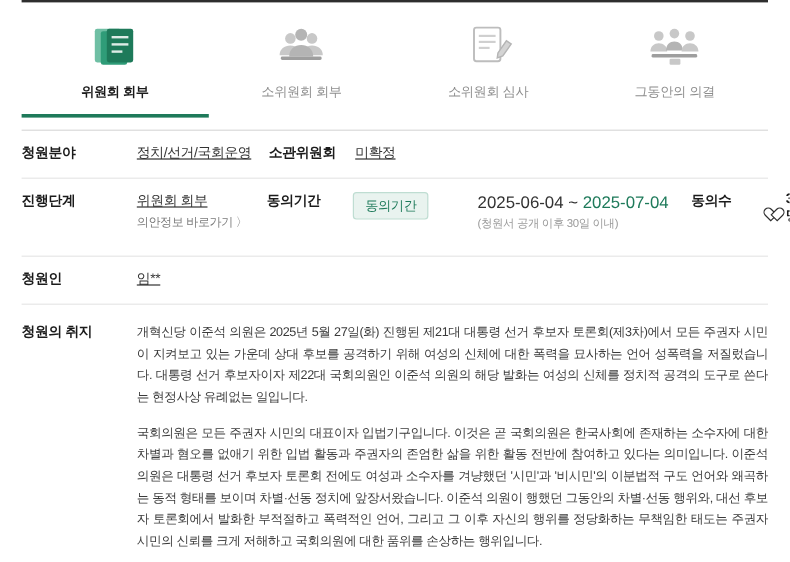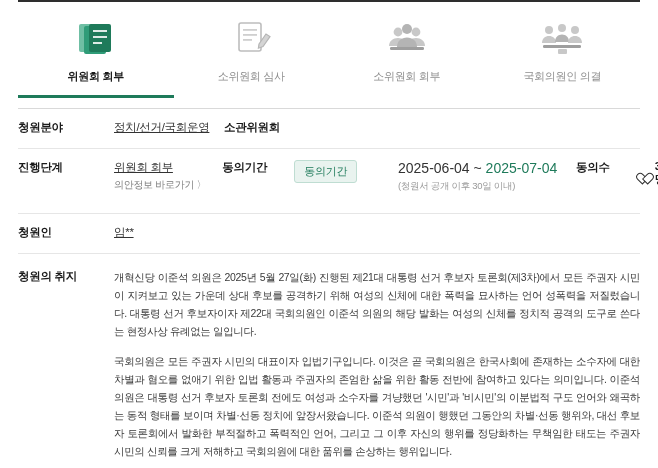--- a/index.html
+++ b/index.html
@@ -260,74 +260,75 @@
           <rect x="18" y="18" width="14" height="2" fill="#ffffff" opacity="0.85"></rect>
           <rect x="18" y="24" width="9" height="2" fill="#ffffff" opacity="0.85"></rect>
         </svg>
       </div>
       <div class="step-label">위원회 회부</div>
       <div class="step-underline"></div>
     </div>
 
     <div class="step">
       <div class="step-icon">
-        <svg width="42" height="42" viewBox="0 0 42 42">
-          <rect x="9" y="5" width="22" height="28" rx="2" fill="#ffffff" stroke="#bdbdbd" stroke-width="1.6"></rect>
-          <rect x="13" y="11" width="14" height="1.8" fill="#cfcfcf"></rect>
-          <rect x="13" y="16" width="14" height="1.8" fill="#cfcfcf"></rect>
-          <rect x="13" y="21" width="9" height="1.8" fill="#cfcfcf"></rect>
-          <path d="M29 26l7-10 4 2.6-7 10-4.6 1.6z" fill="#d4d4d4" stroke="#b5b5b5" stroke-width="1.2"></path>
-        </svg>
-      </div>
-      <div class="step-label">소위원회 심사</div>
-      <div class="step-underline"></div>
-    </div>
-
-    <div class="step">
-      <div class="step-icon">
         <svg width="46" height="42" viewBox="0 0 46 42">
           <circle cx="14" cy="14" r="4.4" fill="#c8c8c8"></circle>
           <circle cx="32" cy="14" r="4.4" fill="#c8c8c8"></circle>
           <circle cx="23" cy="11" r="5" fill="#b4b4b4"></circle>
           <path d="M5 28c0-5 4-8 9-8s9 3 9 8z" fill="#c8c8c8"></path>
           <path d="M23 28c0-5 4-8 9-8s9 3 9 8z" fill="#c8c8c8"></path>
           <path d="M13 29c0-6 4.5-9.5 10-9.5S33 23 33 29z" fill="#b4b4b4"></path>
           <rect x="6" y="29" width="34" height="3" rx="1.2" fill="#9e9e9e"></rect>
         </svg>
       </div>
       <div class="step-label">소위원회 회부</div>
+      <div class="step-underline"></div>
+    </div>
+
+    <div class="step">
+      <div class="step-icon">
+        <svg width="42" height="42" viewBox="0 0 42 42">
+          <rect x="9" y="5" width="22" height="28" rx="2" fill="#ffffff" stroke="#bdbdbd" stroke-width="1.6"></rect>
+          <rect x="13" y="11" width="14" height="1.8" fill="#cfcfcf"></rect>
+          <rect x="13" y="16" width="14" height="1.8" fill="#cfcfcf"></rect>
+          <rect x="13" y="21" width="9" height="1.8" fill="#cfcfcf"></rect>
+          <path d="M29 26l7-10 4 2.6-7 10-4.6 1.6z" fill="#d4d4d4" stroke="#b5b5b5" stroke-width="1.2"></path>
+        </svg>
+      </div>
+      <div class="step-label">소위원회 심사</div>
       <div class="step-underline"></div>
     </div>
 
     <div class="step">
       <div class="step-icon">
         <svg width="48" height="42" viewBox="0 0 48 42">
           <circle cx="11" cy="12" r="4" fill="#c8c8c8"></circle>
           <circle cx="24" cy="10" r="4" fill="#c8c8c8"></circle>
           <circle cx="37" cy="12" r="4" fill="#c8c8c8"></circle>
           <path d="M4 25c0-4.5 3.2-7 7-7s7 2.5 7 7z" fill="#c8c8c8"></path>
           <path d="M17 24c0-4.8 3.2-7.5 7-7.5s7 2.7 7 7.5z" fill="#b4b4b4"></path>
           <path d="M30 25c0-4.5 3.2-7 7-7s7 2.5 7 7z" fill="#c8c8c8"></path>
           <rect x="5" y="27" width="38" height="3" rx="1.2" fill="#9e9e9e"></rect>
           <rect x="20" y="31" width="9" height="5" rx="1" fill="#c8c8c8"></rect>
         </svg>
       </div>
-      <div class="step-label">국회의원인 의결</div>
+      <div class="step-label">그동안의 의결</div>
       <div class="step-underline"></div>
     </div>
 
   </div>
   <div class="stepper-rule"></div>
 
   <div class="info">
 
     <div class="row">
       <div class="cell-label w-label-1">청원분야</div>
       <div class="cell-value w-val-1">정치/선거/국회운영</div>
       <div class="cell-label w-label-2">소관위원회</div>
+      <div class="cell-value w-val-2">미확정</div>
       <div class="cell-value"></div>
     </div>
 
     <div class="row">
       <div class="cell-label w-label-1">진행단계</div>
       <div class="w-val-1">
         <div class="cell-value">위원회 회부</div>
         <a class="sub-link" href="#">의안정보 바로가기 〉</a>
       </div>
       <div class="cell-label w-label-2">동의기간</div>

